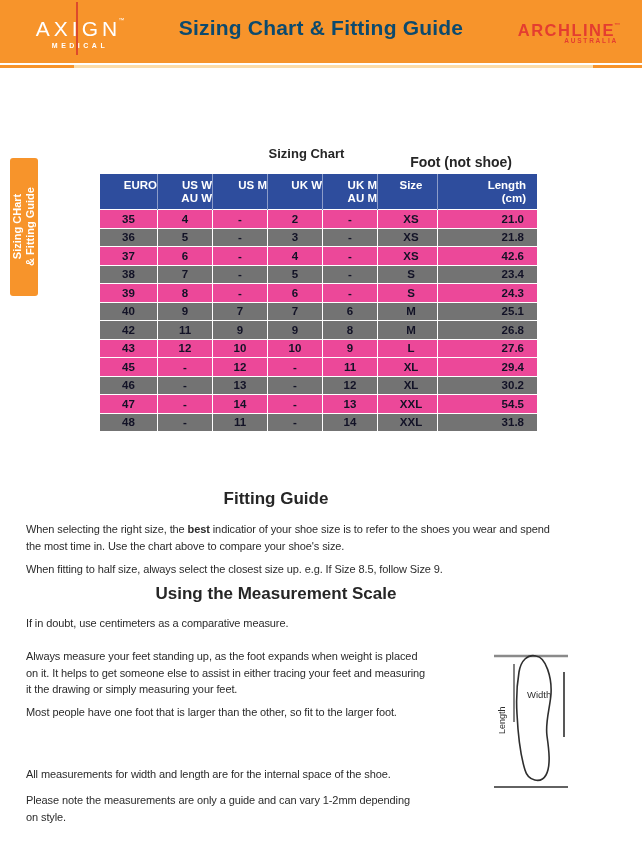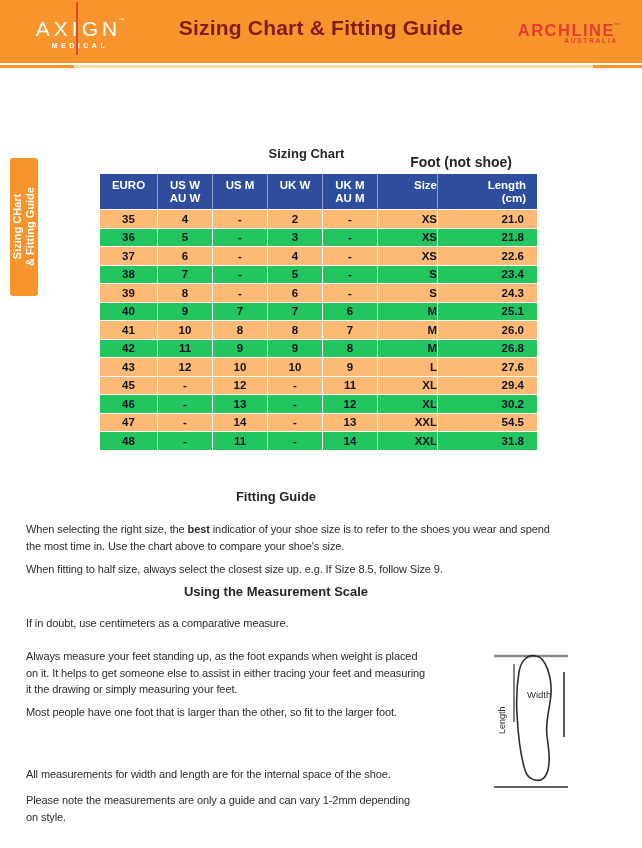--- a/index.html
+++ b/index.html
@@ -7,21 +7,21 @@
         font-family:"Liberation Sans","DejaVu Sans",sans-serif;}
 
   
   .topbar{position:absolute;left:0;top:0;width:642px;height:63px;background:#F7942B;}
   .axign-logo{position:absolute;left:34px;top:8px;width:92px;text-align:center;color:#fff;}
   .axign-name{position:relative;font-size:21px;font-weight:400;letter-spacing:4px;line-height:25px;}
   .axign-name sup{font-size:6px;letter-spacing:0;vertical-align:14px;margin-left:-3px;}
   .axign-line{position:absolute;left:42px;top:-6px;width:2px;height:53px;background:#DD4A2C;}
   .axign-sub{font-size:7px;font-weight:700;letter-spacing:3.5px;margin-top:1px;}
   .doc-title{position:absolute;left:0;right:0;top:16px;margin:0;text-align:center;
-             color:#7f1d1d;font-size:21px;font-weight:700;letter-spacing:.2px;}
+             color:#0c4a6e;font-size:21px;font-weight:700;letter-spacing:.2px;}
   .archline-logo{position:absolute;right:22px;top:17px;text-align:right;color:#E43D30;}
   .arch-name{font-size:16.5px;font-weight:700;letter-spacing:1.5px;line-height:16px;}
   .arch-name sup{font-size:6px;letter-spacing:0;vertical-align:9px;margin-left:-1px;}
   .arch-sub{font-size:6.5px;font-weight:700;letter-spacing:1.8px;margin-right:2px;margin-top:-1px;}
 
   .divider{position:absolute;left:0;top:65px;width:642px;height:3px;background:#FBDCA9;}
   .divider .seg-left{position:absolute;left:0;top:0;width:74px;height:3px;background:#F7942B;}
   .divider .seg-right{position:absolute;right:0;top:0;width:49px;height:3px;background:#F7942B;}
 
   
@@ -31,36 +31,36 @@
   .side-tab-text span{display:block;}
 
   
   .chart-title{position:absolute;left:100px;top:146px;width:413px;margin:0;text-align:center;
                font-size:13px;font-weight:700;color:#262626;}
   .foot-note{position:absolute;right:130px;top:154px;font-size:14px;font-weight:700;color:#262626;}
 
   .sizing-table{position:absolute;left:100px;top:174px;width:413px;border-collapse:collapse;
                 font-weight:700;color:#121226;table-layout:fixed;}
   .sizing-table th{background:#2E4D9D;color:#fff;vertical-align:top;padding:5px 0 4px;
-                   font-size:11.5px;line-height:13px;font-weight:700;border-right:1.5px solid rgba(255,255,255,.45);}
+                   font-size:11.5px;line-height:13px;font-weight:700;border-right:1.5px solid rgba(255,255,255,.45);text-align:right;}
   .sizing-table th:last-child{border-right:none;}
   .sizing-table td{height:17.5px;text-align:center;font-size:11.5px;padding:0;
                    border-top:1.5px solid #fff;border-right:1.5px solid #fff;}
   .sizing-table td:last-child{border-right:none;}
-  .sizing-table tr.row-a td{background:#fdba74;}
-  .sizing-table tr.row-b td{background:#22c55e;}
+  .sizing-table tr.row-a td{background:#ec4899;}
+  .sizing-table tr.row-b td{background:#737373;}
   .c0{width:57px;} .c1{width:54px;} .c2{width:54px;} .c3{width:54px;} .c4{width:54px;}
   .c5{width:52px;} .c6{width:88px;}
-  th.c5,td.c5{text-align:right;padding-left:7px;}
+  th.c5,td.c5{text-align:center;padding-left:7px;}
   th.c6{text-align:right;padding-right:11px;}
   td.c6{text-align:right;padding-right:13px;}
 
   
   .h2{position:absolute;left:0;width:552px;margin:0;text-align:center;
-      font-size:13px;font-weight:700;color:#262626;}
+      font-size:17px;font-weight:700;color:#262626;}
   .para{position:absolute;left:22px;margin:4px;font-size:11px;line-height:16.5px;color:#2b2b2b;
         white-space:pre-line;letter-spacing:-0.1px;}
   .para b{font-weight:700;}
 
   
   .foot-diagram{position:absolute;left:492px;top:646px;width:84px;height:150px;}
 </style>
 </head>
 <body>
 
@@ -146,21 +146,21 @@
           <td class="c5">XS</td>
           <td class="c6">21.8</td>
         </tr>
         <tr class="row-a">
           <td class="c0">37</td>
           <td class="c1">6</td>
           <td class="c2">-</td>
           <td class="c3">4</td>
           <td class="c4">-</td>
           <td class="c5">XS</td>
-          <td class="c6">22.6</td>
+          <td class="c6">42.6</td>
         </tr>
         <tr class="row-b">
           <td class="c0">38</td>
           <td class="c1">7</td>
           <td class="c2">-</td>
           <td class="c3">5</td>
           <td class="c4">-</td>
           <td class="c5">S</td>
           <td class="c6">23.4</td>
         </tr>
@@ -174,29 +174,20 @@
           <td class="c6">24.3</td>
         </tr>
         <tr class="row-b">
           <td class="c0">40</td>
           <td class="c1">9</td>
           <td class="c2">7</td>
           <td class="c3">7</td>
           <td class="c4">6</td>
           <td class="c5">M</td>
           <td class="c6">25.1</td>
-        </tr>
-        <tr class="row-a">
-          <td class="c0">41</td>
-          <td class="c1">10</td>
-          <td class="c2">8</td>
-          <td class="c3">8</td>
-          <td class="c4">7</td>
-          <td class="c5">M</td>
-          <td class="c6">26.0</td>
         </tr>
         <tr class="row-b">
           <td class="c0">42</td>
           <td class="c1">11</td>
           <td class="c2">9</td>
           <td class="c3">9</td>
           <td class="c4">8</td>
           <td class="c5">M</td>
           <td class="c6">26.8</td>
         </tr>

